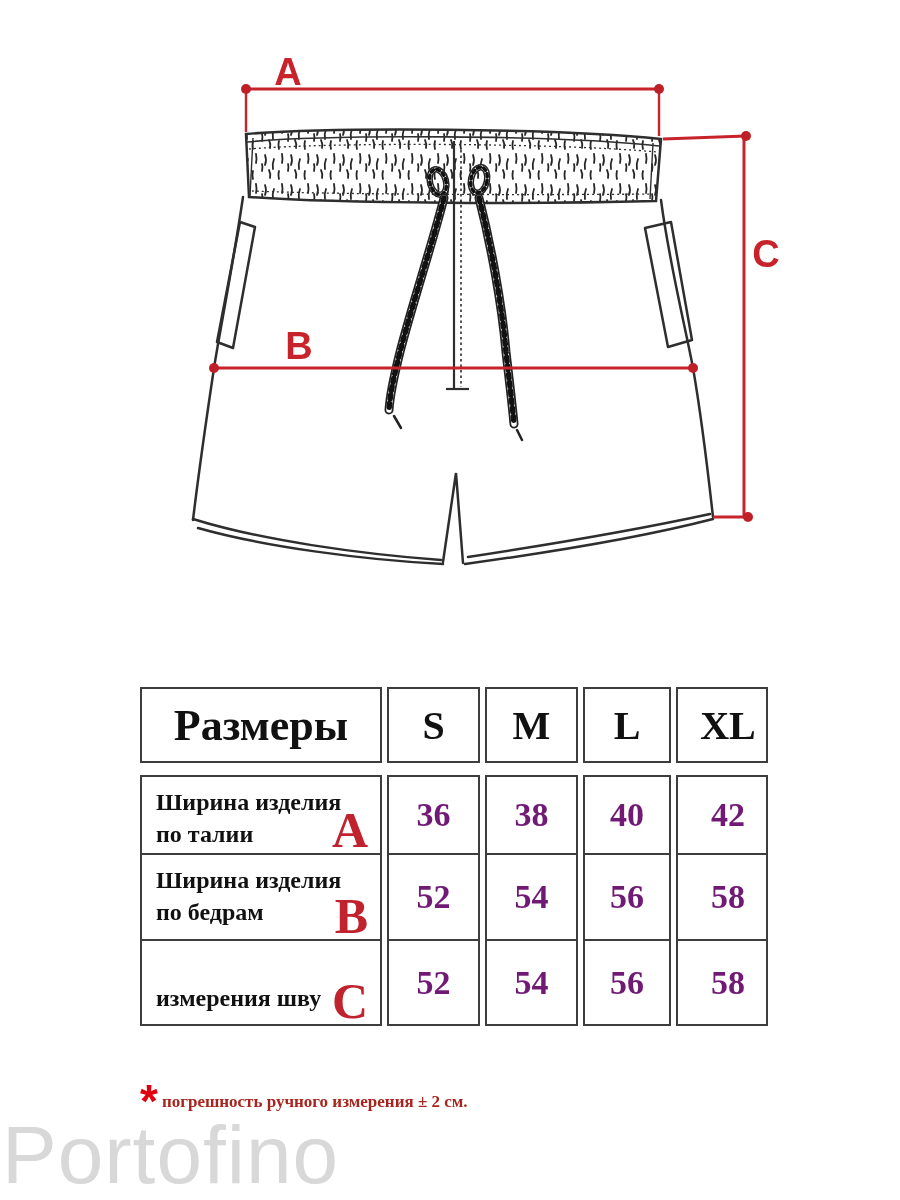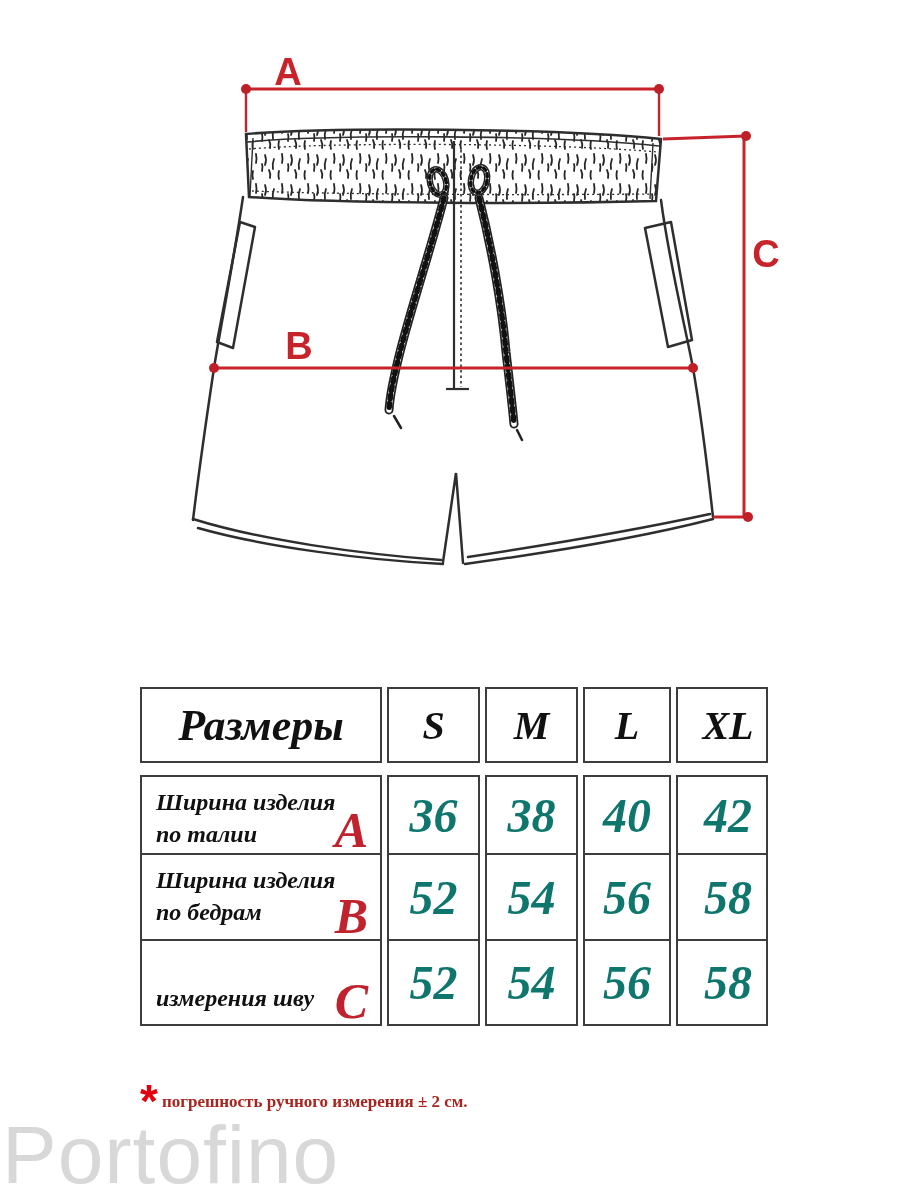--- a/index.html
+++ b/index.html
@@ -3,21 +3,21 @@
 <meta charset="utf-8">
 <style>
   html,body{margin:0;padding:0;background:#ffffff;}
   #page{position:relative;width:900px;height:1200px;background:#ffffff;overflow:hidden;
         font-family:"Liberation Serif",serif;}
 
   
   #diagram{position:absolute;left:0;top:0;width:900px;height:650px;}
 
   
-  #size-table{position:absolute;left:140px;top:687px;width:628px;font-style:italic;}
+  #size-table{position:absolute;left:140px;top:687px;width:628px;}
   .trow{display:flex;}
   .cell{box-sizing:border-box;border:2px solid #3d3d3d;background:#ffffff;margin-right:5px;}
   .cell:last-child{margin-right:0;}
   .c-label{width:242px;}
   .c-s{width:93px;}
   .c-m{width:93px;}
   .c-l{width:88px;}
   .c-xl{width:92px;padding-left:12px;}
   .head .cell{height:76px;display:flex;align-items:center;justify-content:center;}
   .head .c-label{font-size:44px;font-weight:bold;color:#111;}
@@ -25,22 +25,22 @@
   #table-body{margin-top:12px;}
   #table-body .trow{margin-top:-2px;}
   #table-body .trow:first-child{margin-top:0;}
   .r1 .cell{height:80px;}
   .r2 .cell{height:88px;}
   .r3 .cell{height:87px;}
   .lbl{position:relative;padding:9px 0 8px 14px;font-size:24px;font-weight:bold;
        line-height:1.35;color:#111;}
   .dimletter{position:absolute;right:12px;bottom:-2px;font-size:50px;line-height:1;
        font-weight:bold;color:#c0232e;}
-  .val{display:flex;align-items:center;justify-content:center;font-size:48px;
-       font-weight:bold;color:#0f766e;}
+  .val{display:flex;align-items:center;justify-content:center;font-size:34px;
+       font-weight:bold;color:#701a75;}
 
   
   #footnote{position:absolute;left:140px;top:1076px;display:flex;align-items:flex-start;}
   #footnote .star{font-size:46px;line-height:1;color:#e10010;font-weight:bold;
        font-family:"Liberation Sans",sans-serif;margin-top:2px;}
   #footnote .note{font-size:17px;font-weight:bold;color:#a8251f;margin-left:4px;margin-top:16px;}
 
   
   #watermark{position:absolute;left:2px;top:1108px;font-family:"Liberation Sans",sans-serif;
        font-size:82px;color:#d8d8d8;letter-spacing:1px;white-space:nowrap;}

